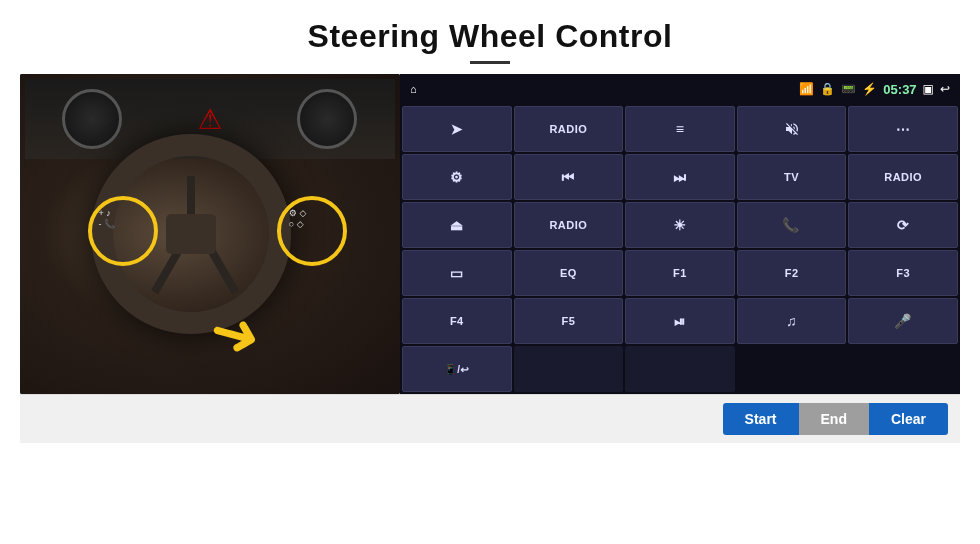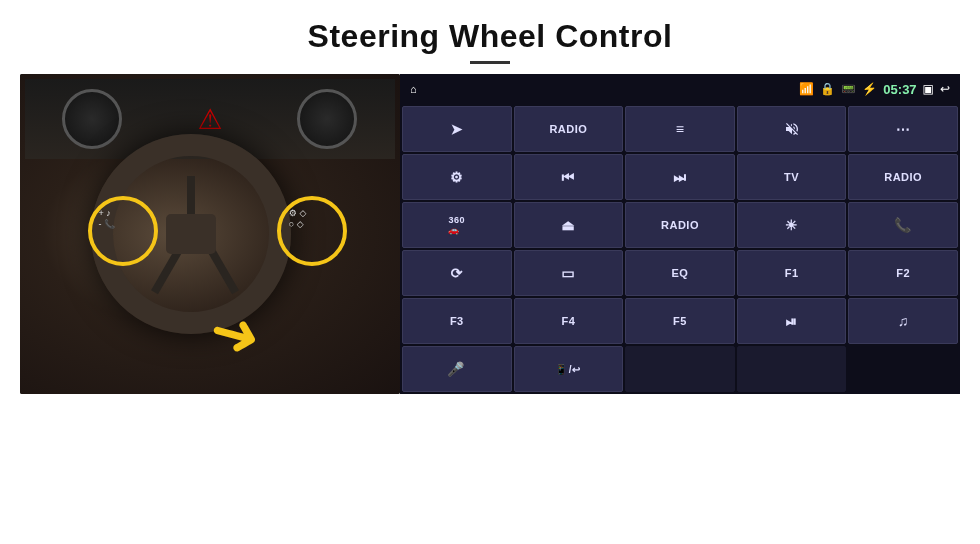--- a/index.html
+++ b/index.html
@@ -366,21 +366,20 @@
             </svg>
         </div>
         <div class="ui-btn icon-btn">⋯</div>
 
         <div class="ui-btn icon-btn">⚙</div>
         <div class="ui-btn icon-btn">⏮</div>
         <div class="ui-btn icon-btn">⏭</div>
         <div class="ui-btn">TV</div>
         <div class="ui-btn">RADIO</div>
 
-        <div class="ui-btn icon-btn" style="font-size:9px;font-weight:bold;">360<br>🚗</div>
         <div class="ui-btn icon-btn">⏏</div>
         <div class="ui-btn">RADIO</div>
         <div class="ui-btn icon-btn">☀</div>
 
         <div class="ui-btn icon-btn">📞</div>
         <div class="ui-btn icon-btn">⟳</div>
         <div class="ui-btn icon-btn">▭</div>
         <div class="ui-btn">EQ</div>
         <div class="ui-btn">F1</div>
 
@@ -392,13 +391,18 @@
 
         <div class="ui-btn icon-btn">♫</div>
         <div class="ui-btn icon-btn">🎤</div>
         <div class="ui-btn icon-btn" style="font-size:10px;">📱/↩</div>
         <div class="ui-btn" style="background:#1a1a2e;border-color:#1a1a2e;"></div>
         <div class="ui-btn" style="background:#1a1a2e;border-color:#1a1a2e;"></div>
       </div>
     </div>
   </div>
 
+  <div class="bottom-bar">
+    <button class="btn-start">Start</button>
+    <button class="btn-end">End</button>
+    <button class="btn-clear">Clear</button>
+  </div>
 </div>
 
 </body></html>

